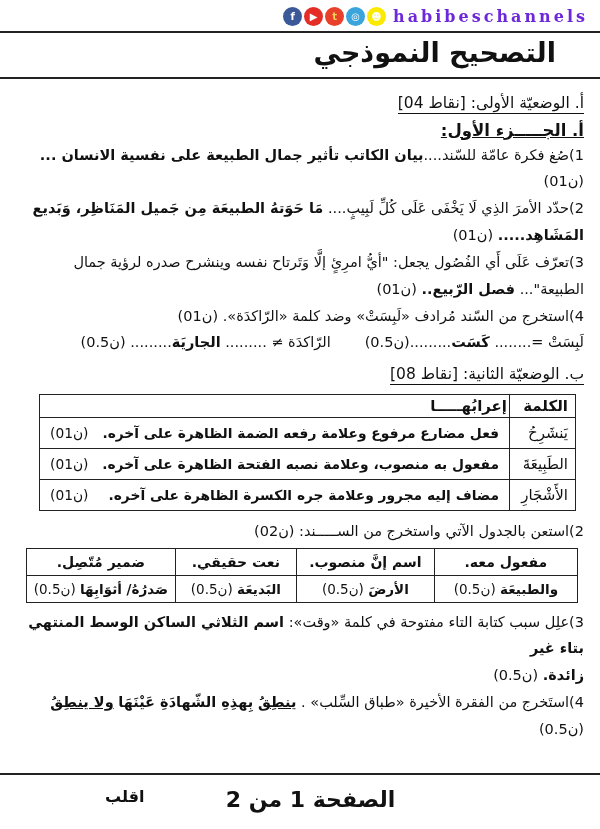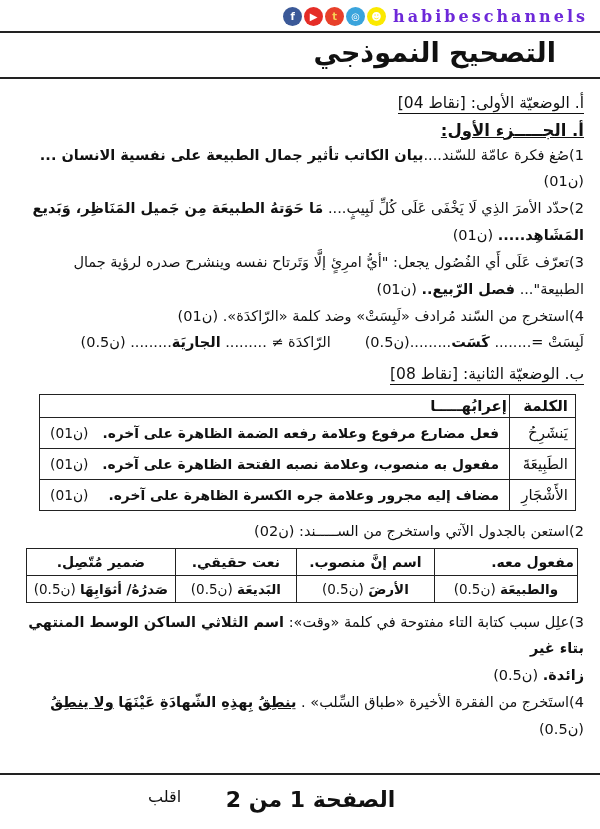--- a/index.html
+++ b/index.html
@@ -36,26 +36,26 @@
   .t1 { width:537px; margin:5px 8px 7px auto; }
   .t1 .h-word { width:66px; font-size:15px; font-weight:bold; text-align:right; padding:2px 7px; }
   .t1 .h-irab { font-size:15px; font-weight:bold; text-align:right; padding:2px; }
   .t1 .word { text-align:right; padding:4px 7px; font-size:15px;margin-top:38px; }
   .t1 .irab { padding:7px 10px; }
   .t1 .irab-flex { display:flex; justify-content:space-between; align-items:center; font-size:13.8px; }
 
   .t2 { width:552px; margin:3px 6px 6px auto; }
   .t2 th { font-size:14px; text-align:center; padding:5px 3px; font-weight:bold; }
   .t2 td { font-size:13.5px; text-align:center; padding:5px 2px;margin-top:20px; }
-  .t2 .c1 { width:26%;text-align:right; } .t2 .c2 { width:25%; } .t2 .c3 { width:22%; } .t2 .c4 { width:27%; }
+  .t2 .c1 { width:26%; } .t2 .c2 { width:25%; } .t2 .c3 { width:22%; } .t2 .c4 { width:27%; }
 
   
   .footer { border-top:2px solid #222; position:relative; height:56px; padding-top:12px; }
   .page-label { text-align:center; font-weight:bold; font-size:22px;padding-left:21px; }
-  .flip { position:absolute; left:105px; top:12px; font-weight:normal; font-size:16px;margin-left:43px; }
+  .flip { position:absolute; left:105px; top:12px; font-weight:bold; font-size:16px; }
 </style>
 </head>
 <body>
 
 <div class="page">
 
   <div class="header">
     <div class="brand">
       <div class="icons">
         <span class="icon" id="ic-fb" style="background: rgb(59, 89, 152); color: rgb(255, 255, 255);">f</span>

